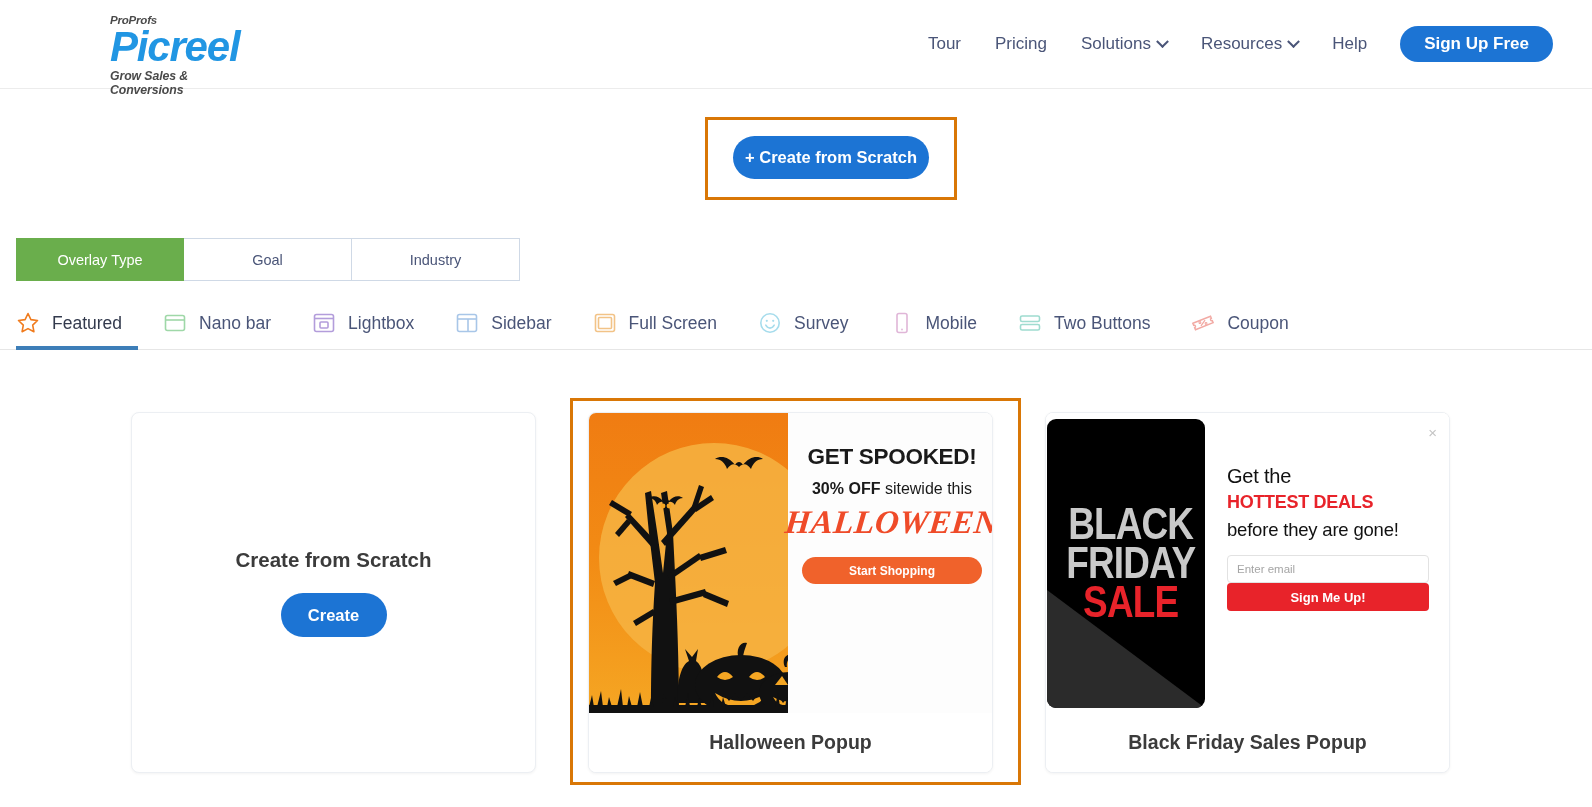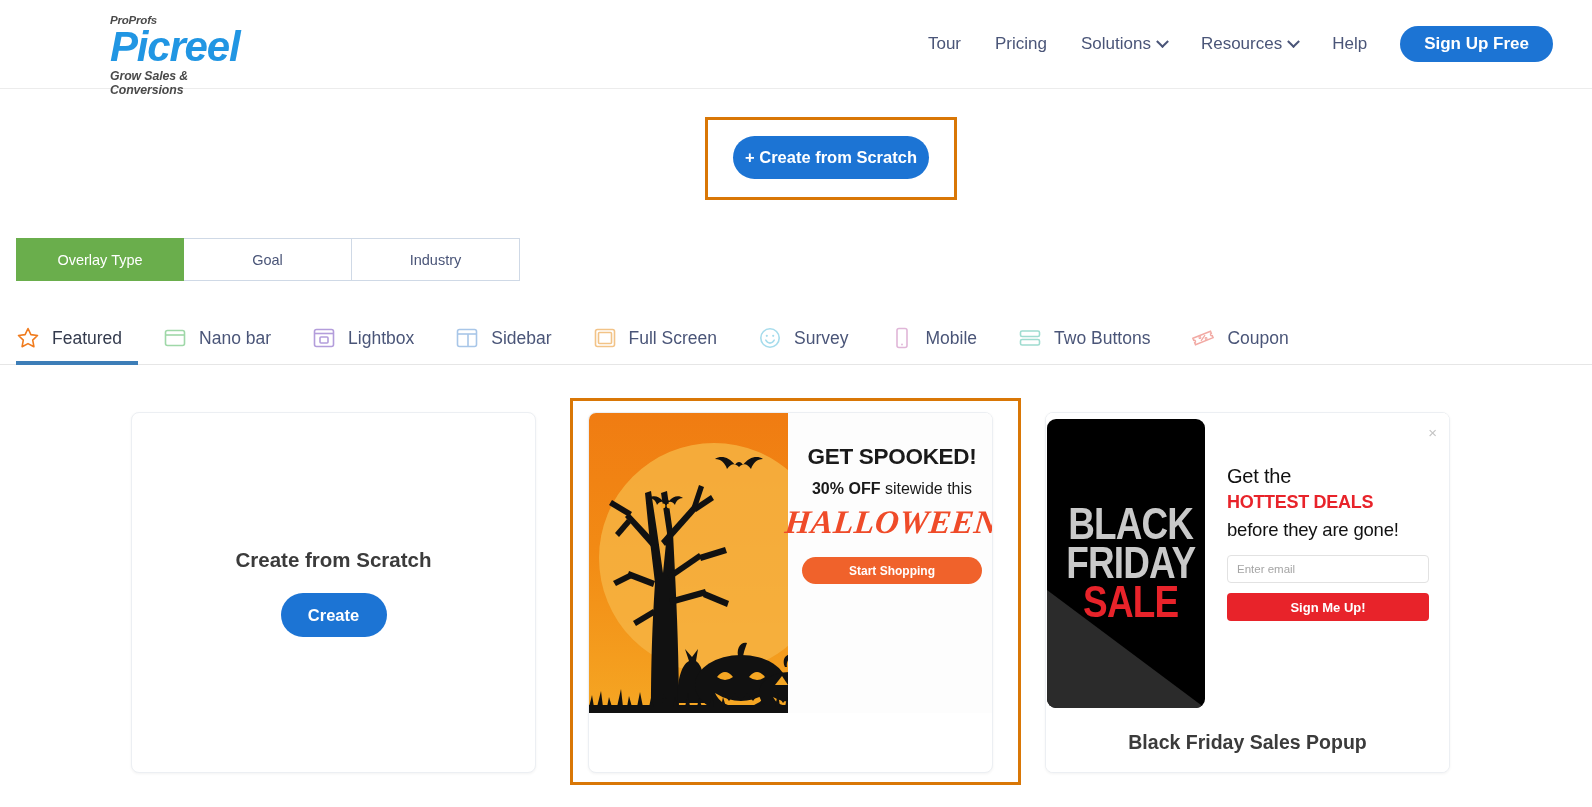--- a/index.html
+++ b/index.html
@@ -147,21 +147,21 @@
   .seg-item.active {
     background: #6aae4c;
     color: #ffffff;
     border-color: #6aae4c;
   }
 
   
   .cats {
     position: absolute;
     left: 0px;
-    top: 312px;
+    top: 297px;
     width: 1592px;
     height: 53px;
     display: flex;
     align-items: center;
     border-bottom: 1px solid #e6e6e6;
     padding-left: 16px;
   }
   .cat {
     display: flex;
     align-items: center;
@@ -366,21 +366,20 @@
     border-radius: 4px;
     padding: 0 9px;
     font-size: 11.5px;
     color: #9b9b9b;
     font-family: "Liberation Sans", sans-serif;
     background: #fff;
     outline: none;
   }
   .bf-input::placeholder { color: #a5a5a5; }
   .bf-btn {
-    margin-top: 10px;
     width: 202px; height: 28px;
     background: #E8232A; color: #fff;
     border: none; border-radius: 4px;
     font-size: 13px; font-weight: bold;
     cursor: pointer;
     font-family: "Liberation Sans", sans-serif;
   }
 </style>
 </head>
 <body>
@@ -575,20 +574,21 @@
       </svg>
     </div>
     <div class="hw-right"></div>
     <div class="hw-text">
       <div class="hw-h1">GET SPOOKED!</div>
       <div class="hw-h2"><b>30% OFF</b><span> sitewide this</span></div>
       <div class="hw-word">HALLOWEEN</div>
       <button class="hw-btn">Start Shopping</button>
     </div>
   </div>
+  <div class="tpl-caption">Halloween Popup</div>
 </div>
 
 <div class="card card-tpl card-bf">
   <div class="tpl-preview">
     <div class="bf-wrap">
       <div class="bf-left">
         <div class="bf-shade"></div>
         <div class="bf-stack">
           <div class="bf-l1">BLACK</div>
           <div class="bf-l2">FRIDAY</div>

